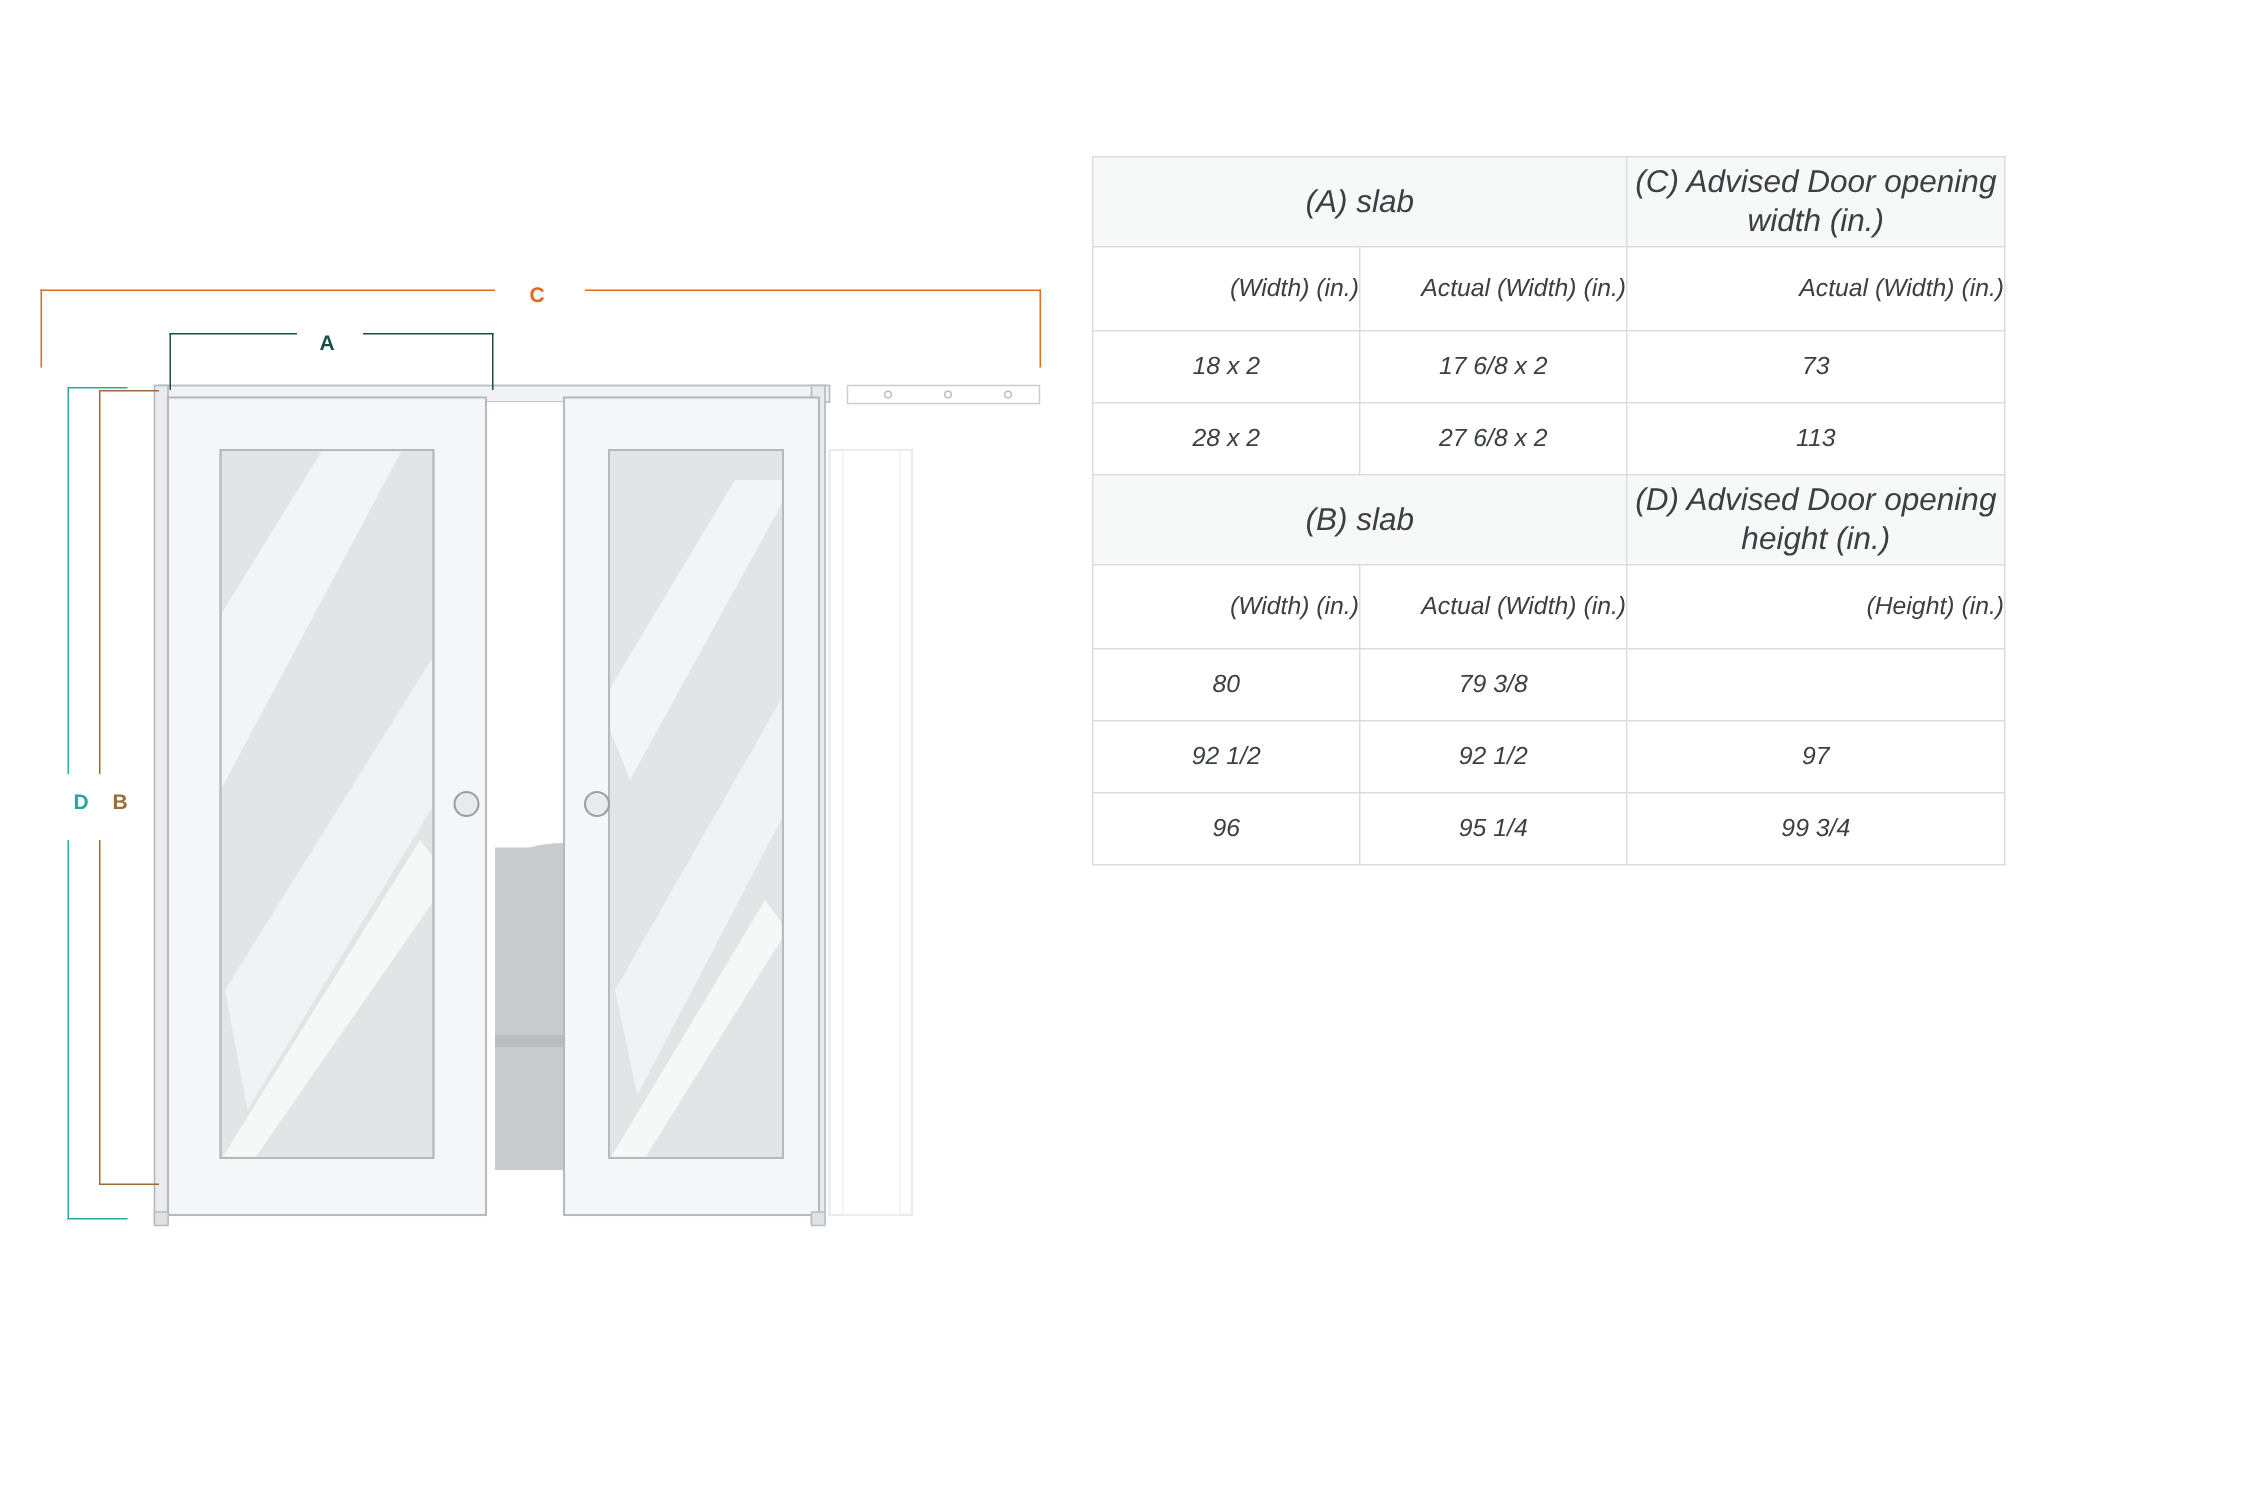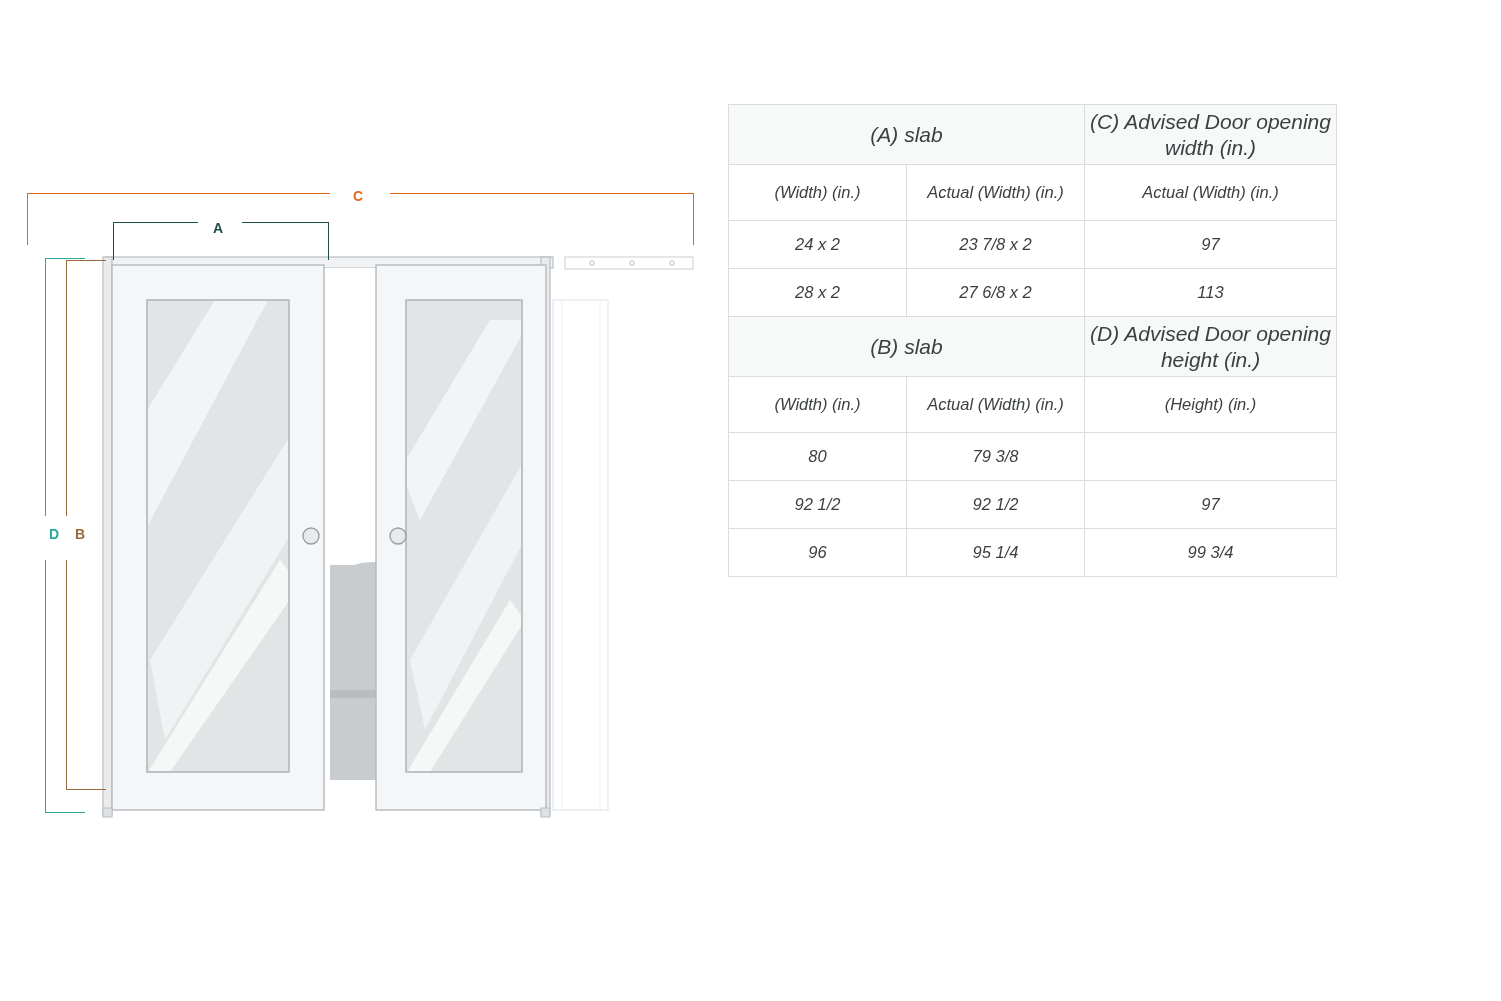--- a/index.html
+++ b/index.html
@@ -127,20 +127,21 @@
   .head-a { color: #1d6e66; }
   .head-b { color: #9b6a3a; }
   .head-c { color: #e2541c; font-size: 19.5px; line-height: 1.25; }
   .head-d { color: #2aa8a0; font-size: 19.5px; line-height: 1.25; }
 
   tr.sub-head td {
     background: #ffffff;
     height: 55px;
     font-size: 16.5px;
     color: #3c4043;
+    text-align: right;
   }
   td.empty-cell { }
 </style>
 </head>
 <body>
 
 <div id="diagram-panel">
 
   <svg width="720" height="1001" viewBox="0 0 720 1001">
 
@@ -230,23 +231,23 @@
         <tr class="group-head">
           <td colspan="2" class="head-a">(A) slab</td>
           <td colspan="1" class="head-c">(C) Advised Door opening width (in.)</td>
         </tr>
         <tr class="sub-head">
           <td>(Width) (in.)</td>
           <td>Actual (Width) (in.)</td>
           <td>Actual (Width) (in.)</td>
         </tr>
         <tr>
-          <td>24 x 2</td>
-          <td>23 7/8 x 2</td>
-          <td>97</td>
+          <td>18 x 2</td>
+          <td>17 6/8 x 2</td>
+          <td>73</td>
         </tr>
         <tr>
           <td>28 x 2</td>
           <td>27 6/8 x 2</td>
           <td>113</td>
         </tr>
         <tr class="group-head">
           <td colspan="2" class="head-b">(B) slab</td>
           <td colspan="1" class="head-d">(D) Advised Door opening height (in.)</td>
         </tr>

